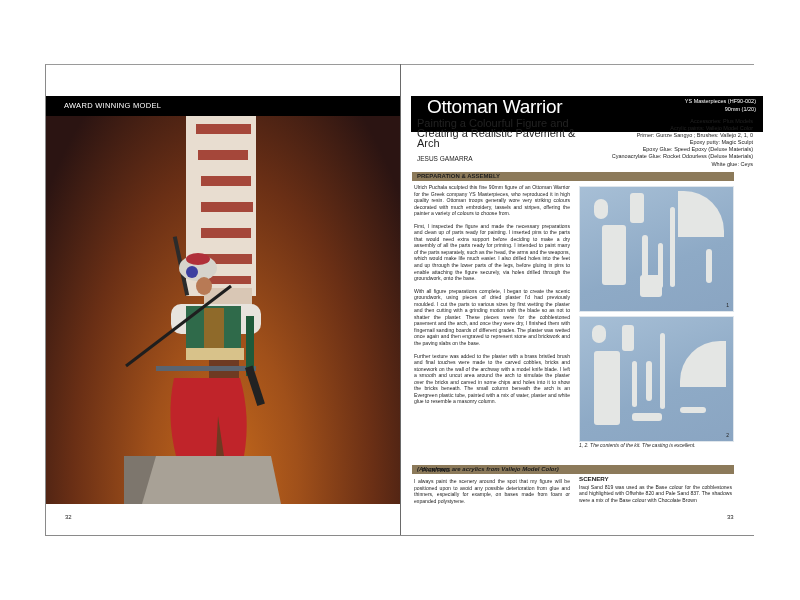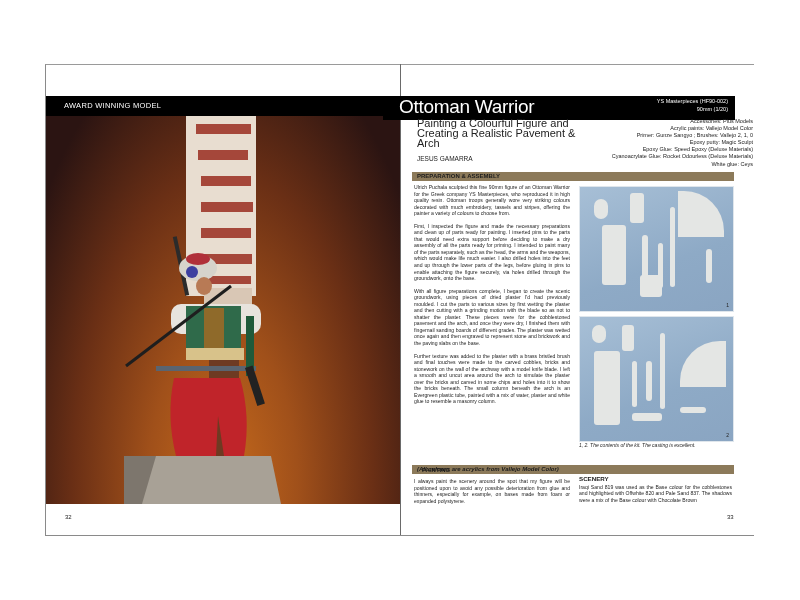--- a/index.html
+++ b/index.html
@@ -8,21 +8,21 @@
   .gutter { position:absolute; left:400px; top:64px; width:1px; height:471px; background:#6a6a6a; }
 
   
   .lp-band { position:absolute; left:46px; top:96px; width:354px; height:20px; background:#000; }
   .lp-band-label { position:absolute; left:18px; top:5px; color:#fff; font-size:7.5px; letter-spacing:0.3px; font-family:"Liberation Sans", sans-serif; }
   .lp-photo { position:absolute; left:46px; top:116px; width:354px; height:388px; overflow:hidden;
      background: radial-gradient(ellipse at 50% 95%, #c66a1c 0%, #a0501a 30%, #6a2f15 60%, #2b1412 90%); }
   .page-num { position:absolute; font-size:6px; color:#222; }
 
   
-  .rp-band { position:absolute; left:383px; top:96px; width:352px; height:24px; background:#000; }
+  .rp-band { position:absolute; left:411px; top:96px; width:352px; height:36px; background:#000; }
   .rp-title { position:absolute; left:16px; top:0px; color:#fff; font-size:19px; font-family:"Liberation Sans", sans-serif; font-weight:normal; letter-spacing:-0.3px; }
   .rp-meta { position:absolute; right:7px; top:2px; color:#fff; font-size:5.5px; text-align:right; line-height:7.5px; }
   .subtitle { position:absolute; left:417px; top:118px; font-size:11px; line-height:10px; color:#222; width:160px; }
   .author { position:absolute; left:417px; top:155px; font-size:6.5px; color:#222; }
   .materials { position:absolute; right:47px; top:118px; font-size:5.5px; line-height:7.1px; color:#222; text-align:right; }
   .sec-bar { position:absolute; left:412px; width:322px; height:9px; background:#8c7a5a; }
   .sec-bar span { position:absolute; left:5px; top:1px; font-size:6px; font-weight:bold; color:#1c1c1c; }
   .sec-bar em { font-style:italic; font-weight:bold; }
   .col { position:absolute; font-size:5.1px; line-height:6.55px; color:#1c1c1c; text-align:justify; }
   .col p { margin:0 0 6px 0; }

